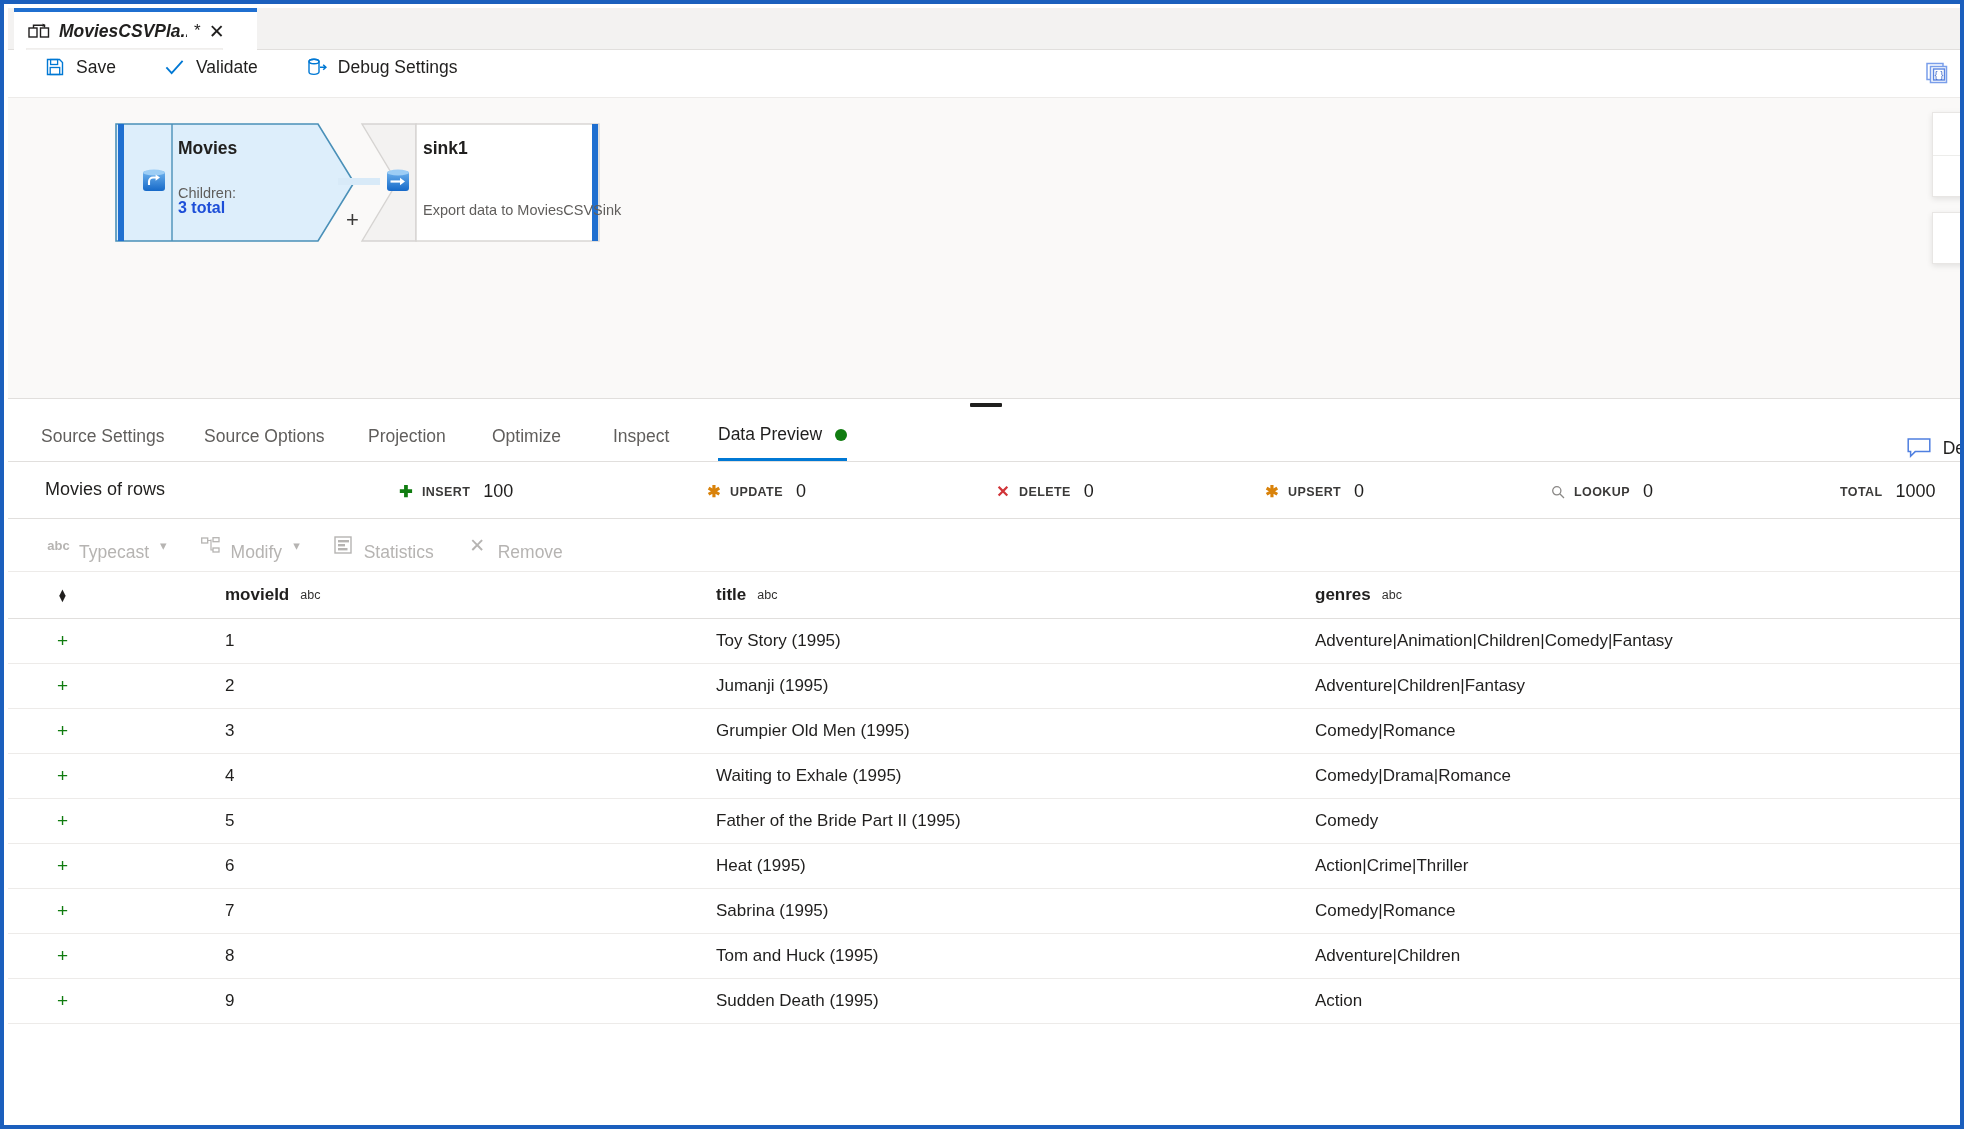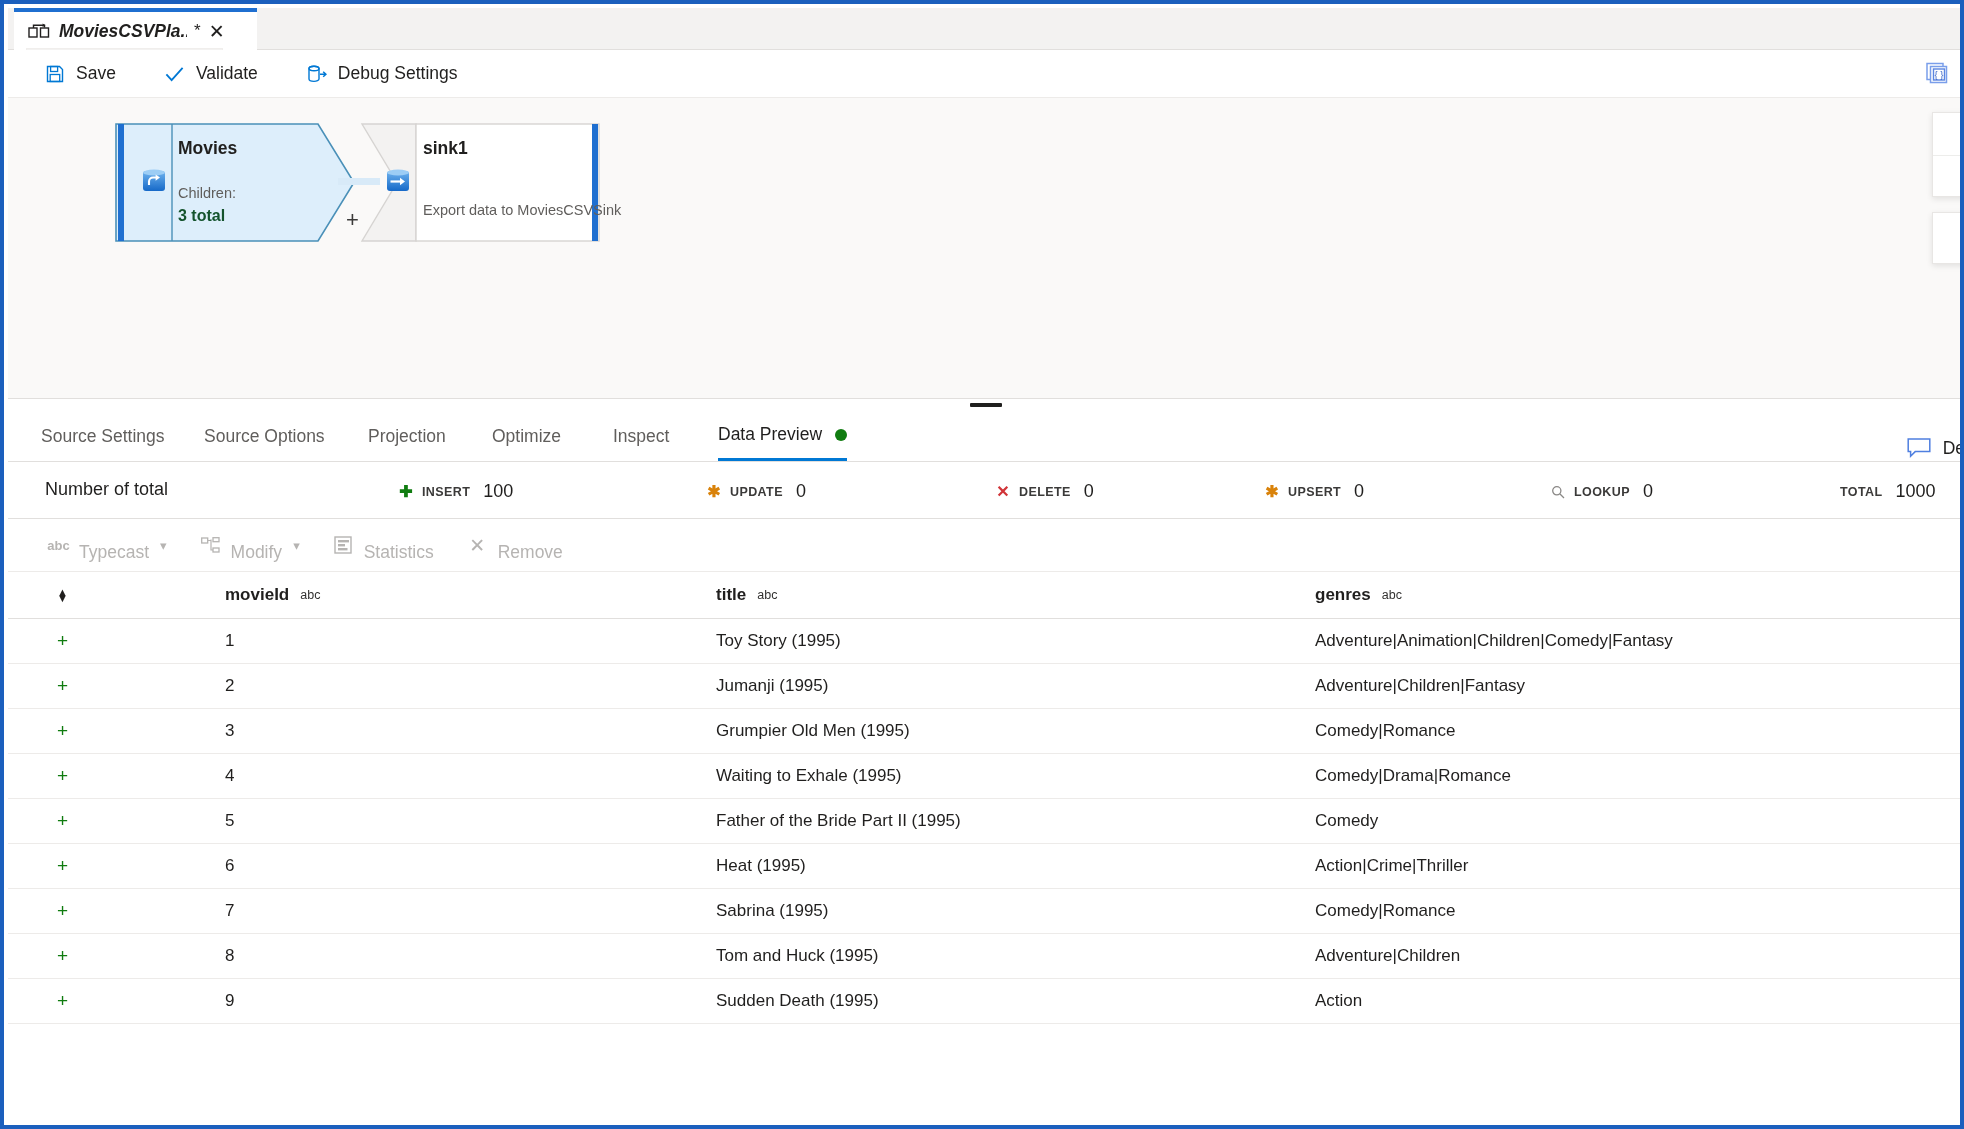--- a/index.html
+++ b/index.html
@@ -56,21 +56,21 @@
     border:1px solid #f0eeec;
     white-space:nowrap;
     pointer-events:none;
   }
   
   #commandbar{
     position:absolute;left:4px;top:46px;width:1956px;height:48px;
     background:#ffffff;
     border-bottom:1px solid #edebe9;
     box-sizing:border-box;
-    display:flex;align-items:center;
+    display:flex;
     padding-left:36px;
   }
   .cmd-btn{
     display:flex;align-items:center;
     height:34px;margin-right:48px;
     cursor:pointer;
     white-space:nowrap;
   }
   .cmd-btn .cmd-ico{
     width:21px;height:21px;margin-right:11px;flex:0 0 auto;
@@ -106,22 +106,22 @@
   }
   #source-node .sn-title{
     position:absolute;left:63px;top:15px;
     font-size:17.5px;font-weight:bold;color:#201f1e;
   }
   #source-node .sn-sub1{
     position:absolute;left:63px;top:62px;
     font-size:14.5px;color:#605e5c;
   }
   #source-node .sn-sub2{
-    position:absolute;left:63px;top:84px;
-    font-size:16px;font-weight:bold;color:#14532d;
+    position:absolute;left:63px;top:76px;
+    font-size:16px;font-weight:bold;color:#1d4ed8;
   }
   #source-plus{
     position:absolute;left:338px;top:111px;
     font-size:22px;color:#3b3a39;line-height:1;
     cursor:pointer;
   }
   
   #sink-node{
     position:absolute;left:352px;top:25px;width:240px;height:119px;
     cursor:pointer;
@@ -435,21 +435,21 @@
         <span class="desc-ico">
           <svg width="24" height="22" viewBox="0 0 24 22">
             <path d="M1.2 2 H22.8 V14.6 H8.2 L3.6 19.2 V14.6 H1.2 Z" fill="none" stroke="#4f7fe0" stroke-width="1.5"></path>
           </svg>
         </span>
         <span class="desc-label">Descrip</span>
       </div>
     </div>
 
     <div id="statsrow">
-      <div id="stats-title">Number of total</div>
+      <div id="stats-title">Movies of rows</div>
 
       <div class="stat" style="left:390px;">
         <span class="st-ico" style="color:#107c10;">✚</span>
         <span class="st-label">INSERT</span>
         <span class="st-val">100</span>
       </div>
 
       <div class="stat" style="left:698px;">
         <span class="st-ico" style="color:#d9820a;">✱</span>
         <span class="st-label">UPDATE</span>

